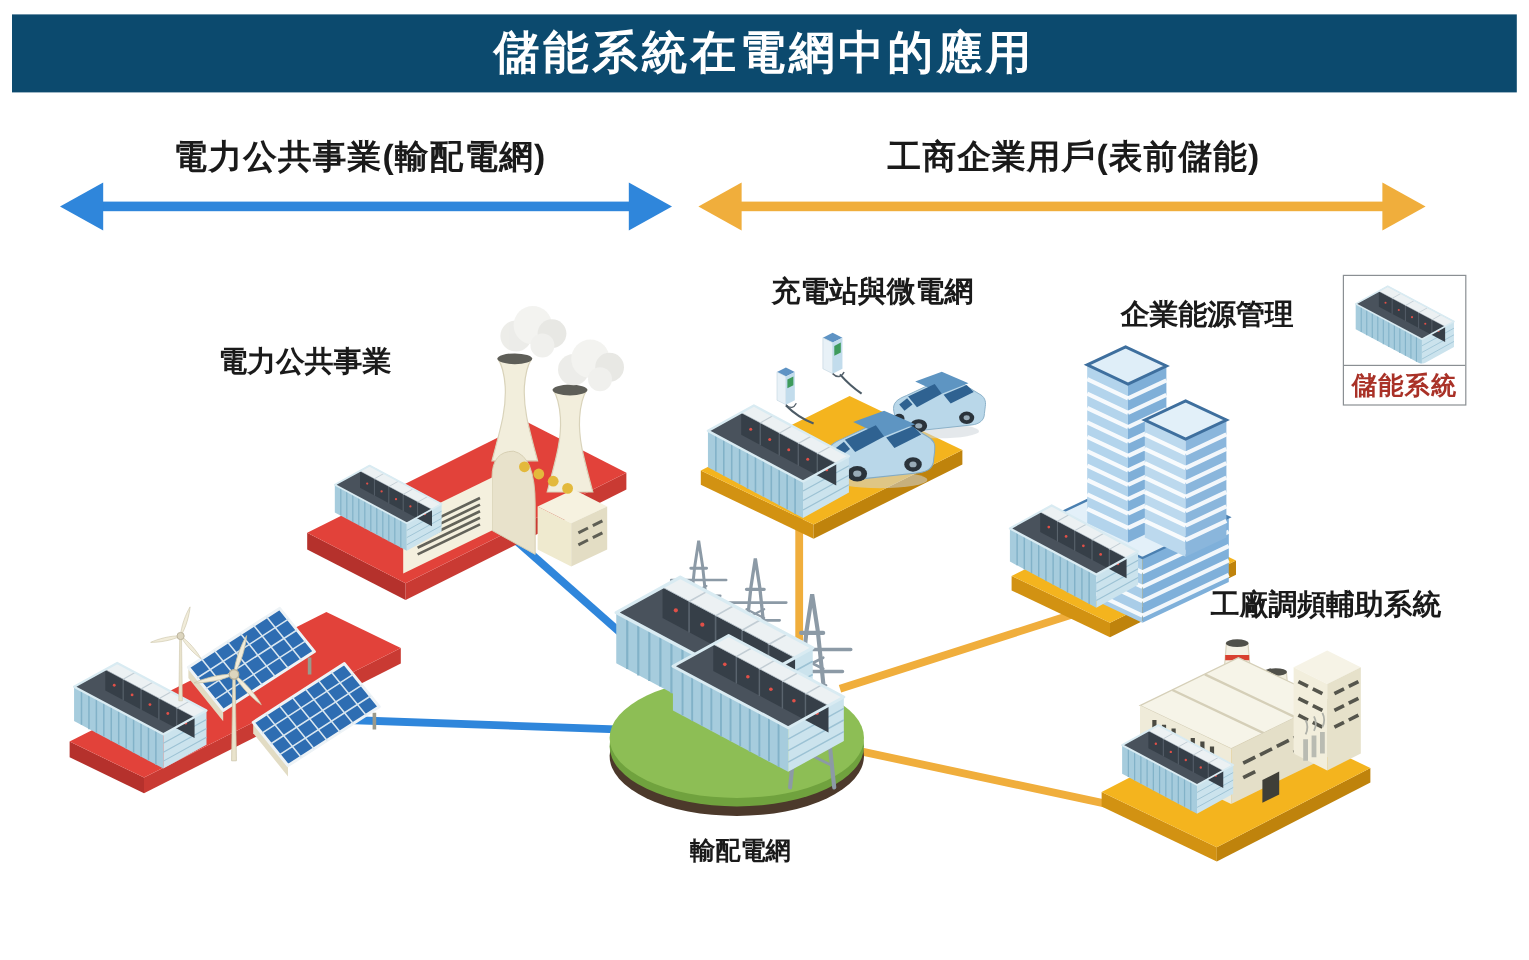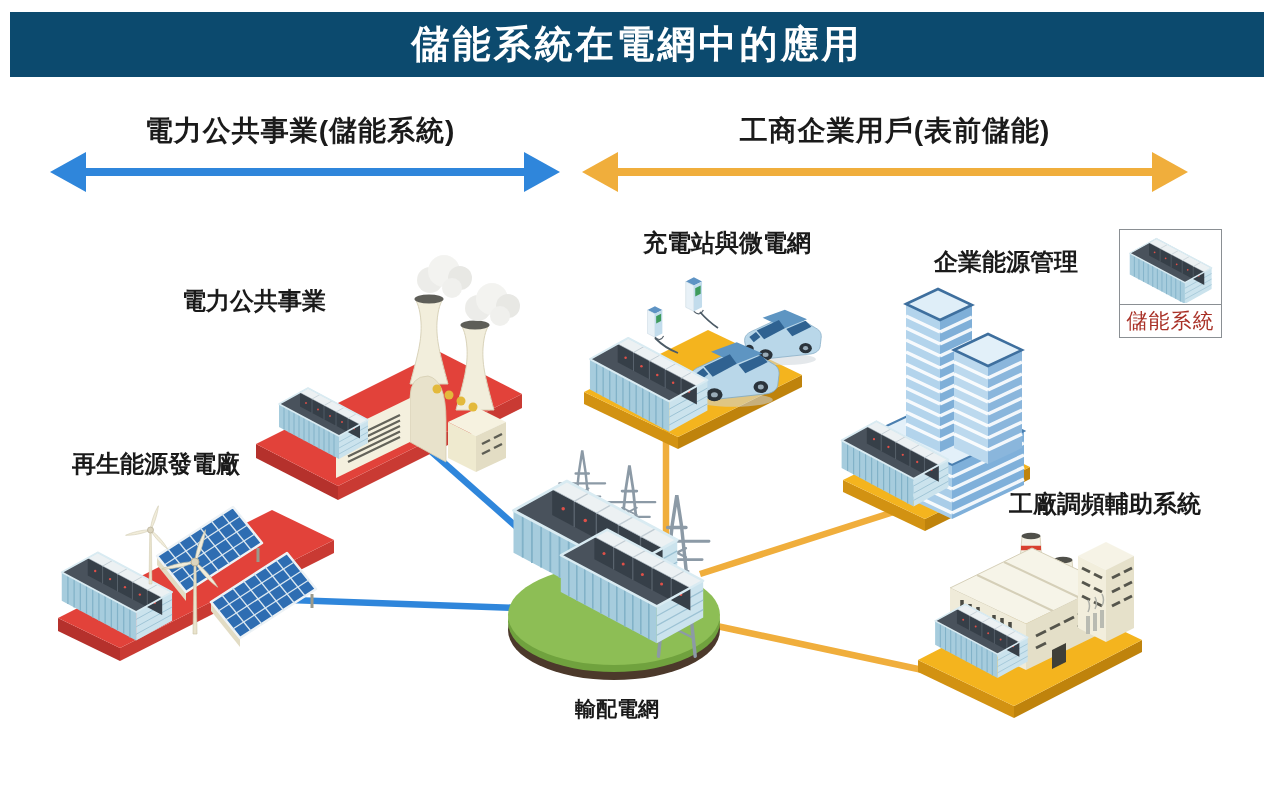--- a/index.html
+++ b/index.html
@@ -11,21 +11,21 @@
   svg.canvas{position:absolute;left:0;top:0;}
   .lbl{position:absolute;transform:translate(-50%,-50%);white-space:nowrap;
        color:#1a1a1a;font-weight:700;}
   .axis-lbl{font-size:28px;letter-spacing:1px;}
   .node-lbl{font-size:24px;}
   .grid-lbl{font-size:21px;}
   .legend{position:absolute;left:1119px;top:229px;width:103px;height:109px;background:#ffffff;
           border:1.5px solid #8a8f93;box-sizing:border-box;display:flex;flex-direction:column;}
   .legend .icon-area{flex:1;display:flex;align-items:center;justify-content:center;}
   .legend .cap{border-top:1.5px solid #8a8f93;height:32px;display:flex;align-items:center;
-               justify-content:center;color:#A93127;font-weight:400;font-size:21px;letter-spacing:1px;}
+               justify-content:center;color:#A93127;font-weight:700;font-size:21px;letter-spacing:1px;}
 </style>
 </head>
 <body>
 
 <div class="stage">
 
   <div class="banner">
     <div class="title">儲能系統在電網中的應用</div>
   </div>
 
@@ -245,25 +245,24 @@
       <ellipse cx="614" cy="622" rx="106" ry="50" fill="#70A23E"></ellipse>
       <ellipse cx="614" cy="615" rx="106" ry="50" fill="#8DBE55"></ellipse>
       <use href="#tower" transform="translate(556,444) scale(0.82)"></use>
       <use href="#tower" transform="translate(600,458) scale(0.92)"></use>
       <use href="#tower" transform="translate(640,486) scale(1.15)"></use>
       <use href="#ess" transform="translate(508,470) scale(0.92)"></use>
       <use href="#ess" transform="translate(556,520) scale(0.80)"></use>
     </g>
   </svg>
 
-  <div class="lbl axis-lbl" style="left:300px;top:131px;">電力公共事業(儲能系統)</div>
+  <div class="lbl axis-lbl" style="left:300px;top:131px;">電力公共事業(輸配電網)</div>
   <div class="lbl axis-lbl" style="left:895px;top:131px;">工商企業用戶(表前儲能)</div>
 
   <div class="lbl node-lbl" style="left:254px;top:301px;">電力公共事業</div>
-  <div class="lbl node-lbl" style="left:156px;top:464px;">再生能源發電廠</div>
   <div class="lbl node-lbl" style="left:727px;top:243px;">充電站與微電網</div>
   <div class="lbl node-lbl" style="left:1006px;top:262px;">企業能源管理</div>
   <div class="lbl node-lbl" style="left:1105px;top:504px;">工廠調頻輔助系統</div>
   <div class="lbl grid-lbl" style="left:617px;top:709px;">輸配電網</div>
 
   <div class="legend">
     <div class="icon-area">
       <svg width="96" height="72" viewBox="0 0 96 72">
         <use href="#ess" transform="translate(4,2) scale(0.46)"></use>
       </svg>

